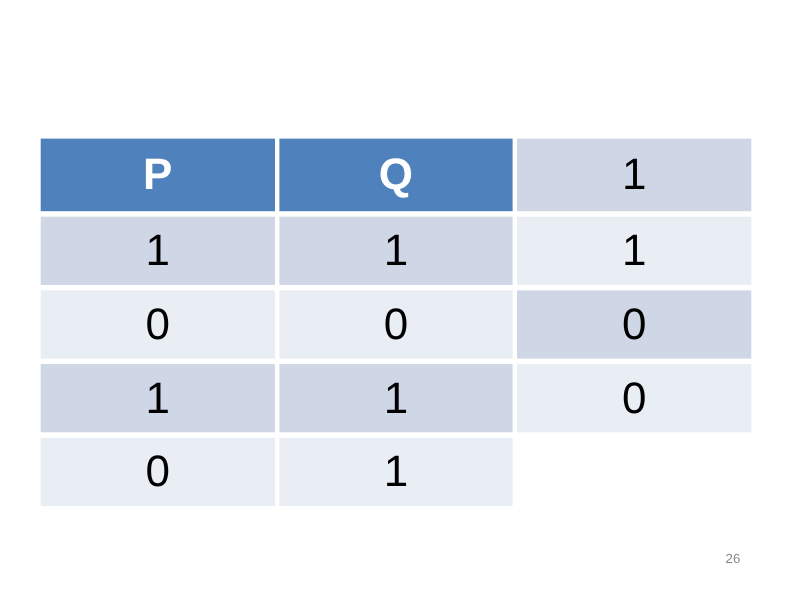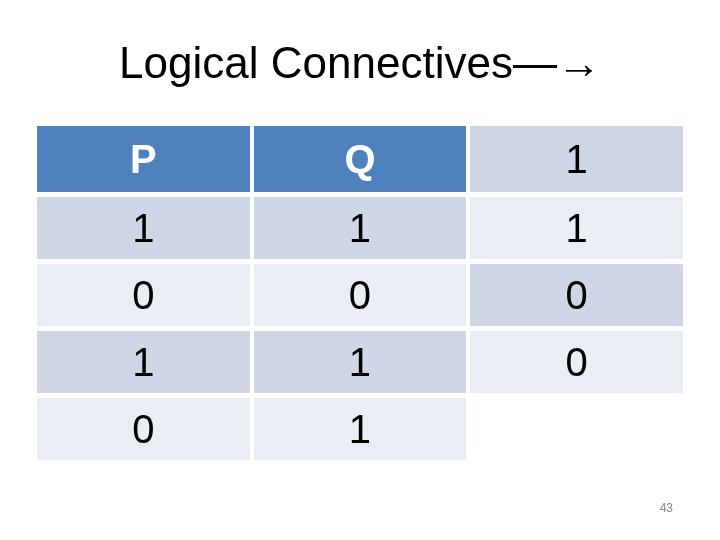--- a/index.html
+++ b/index.html
@@ -65,21 +65,20 @@
     bottom: 25px;
     font-size: 12px;
     color: var(--page-number-color, #898989);
   }
 </style>
 </head>
 <body>
 
 <div class="slide">
 
-  <h1 class="slide-title">Logical Connectives—→</h1>
 
   <div class="truth-table">
 
     <div class="cell header">P</div>
     <div class="cell header">Q</div>
 
     <div class="cell row-odd">1</div>
     <div class="cell row-odd">1</div>
     <div class="cell row-odd">1</div>
 
@@ -89,15 +88,15 @@
 
     <div class="cell row-odd">0</div>
     <div class="cell row-odd">1</div>
     <div class="cell row-odd">1</div>
 
     <div class="cell row-even">0</div>
     <div class="cell row-even">0</div>
     <div class="cell row-even">1</div>
   </div>
 
-  <div class="page-number">43</div>
+  <div class="page-number">26</div>
 
 </div>
 
 </body></html>

